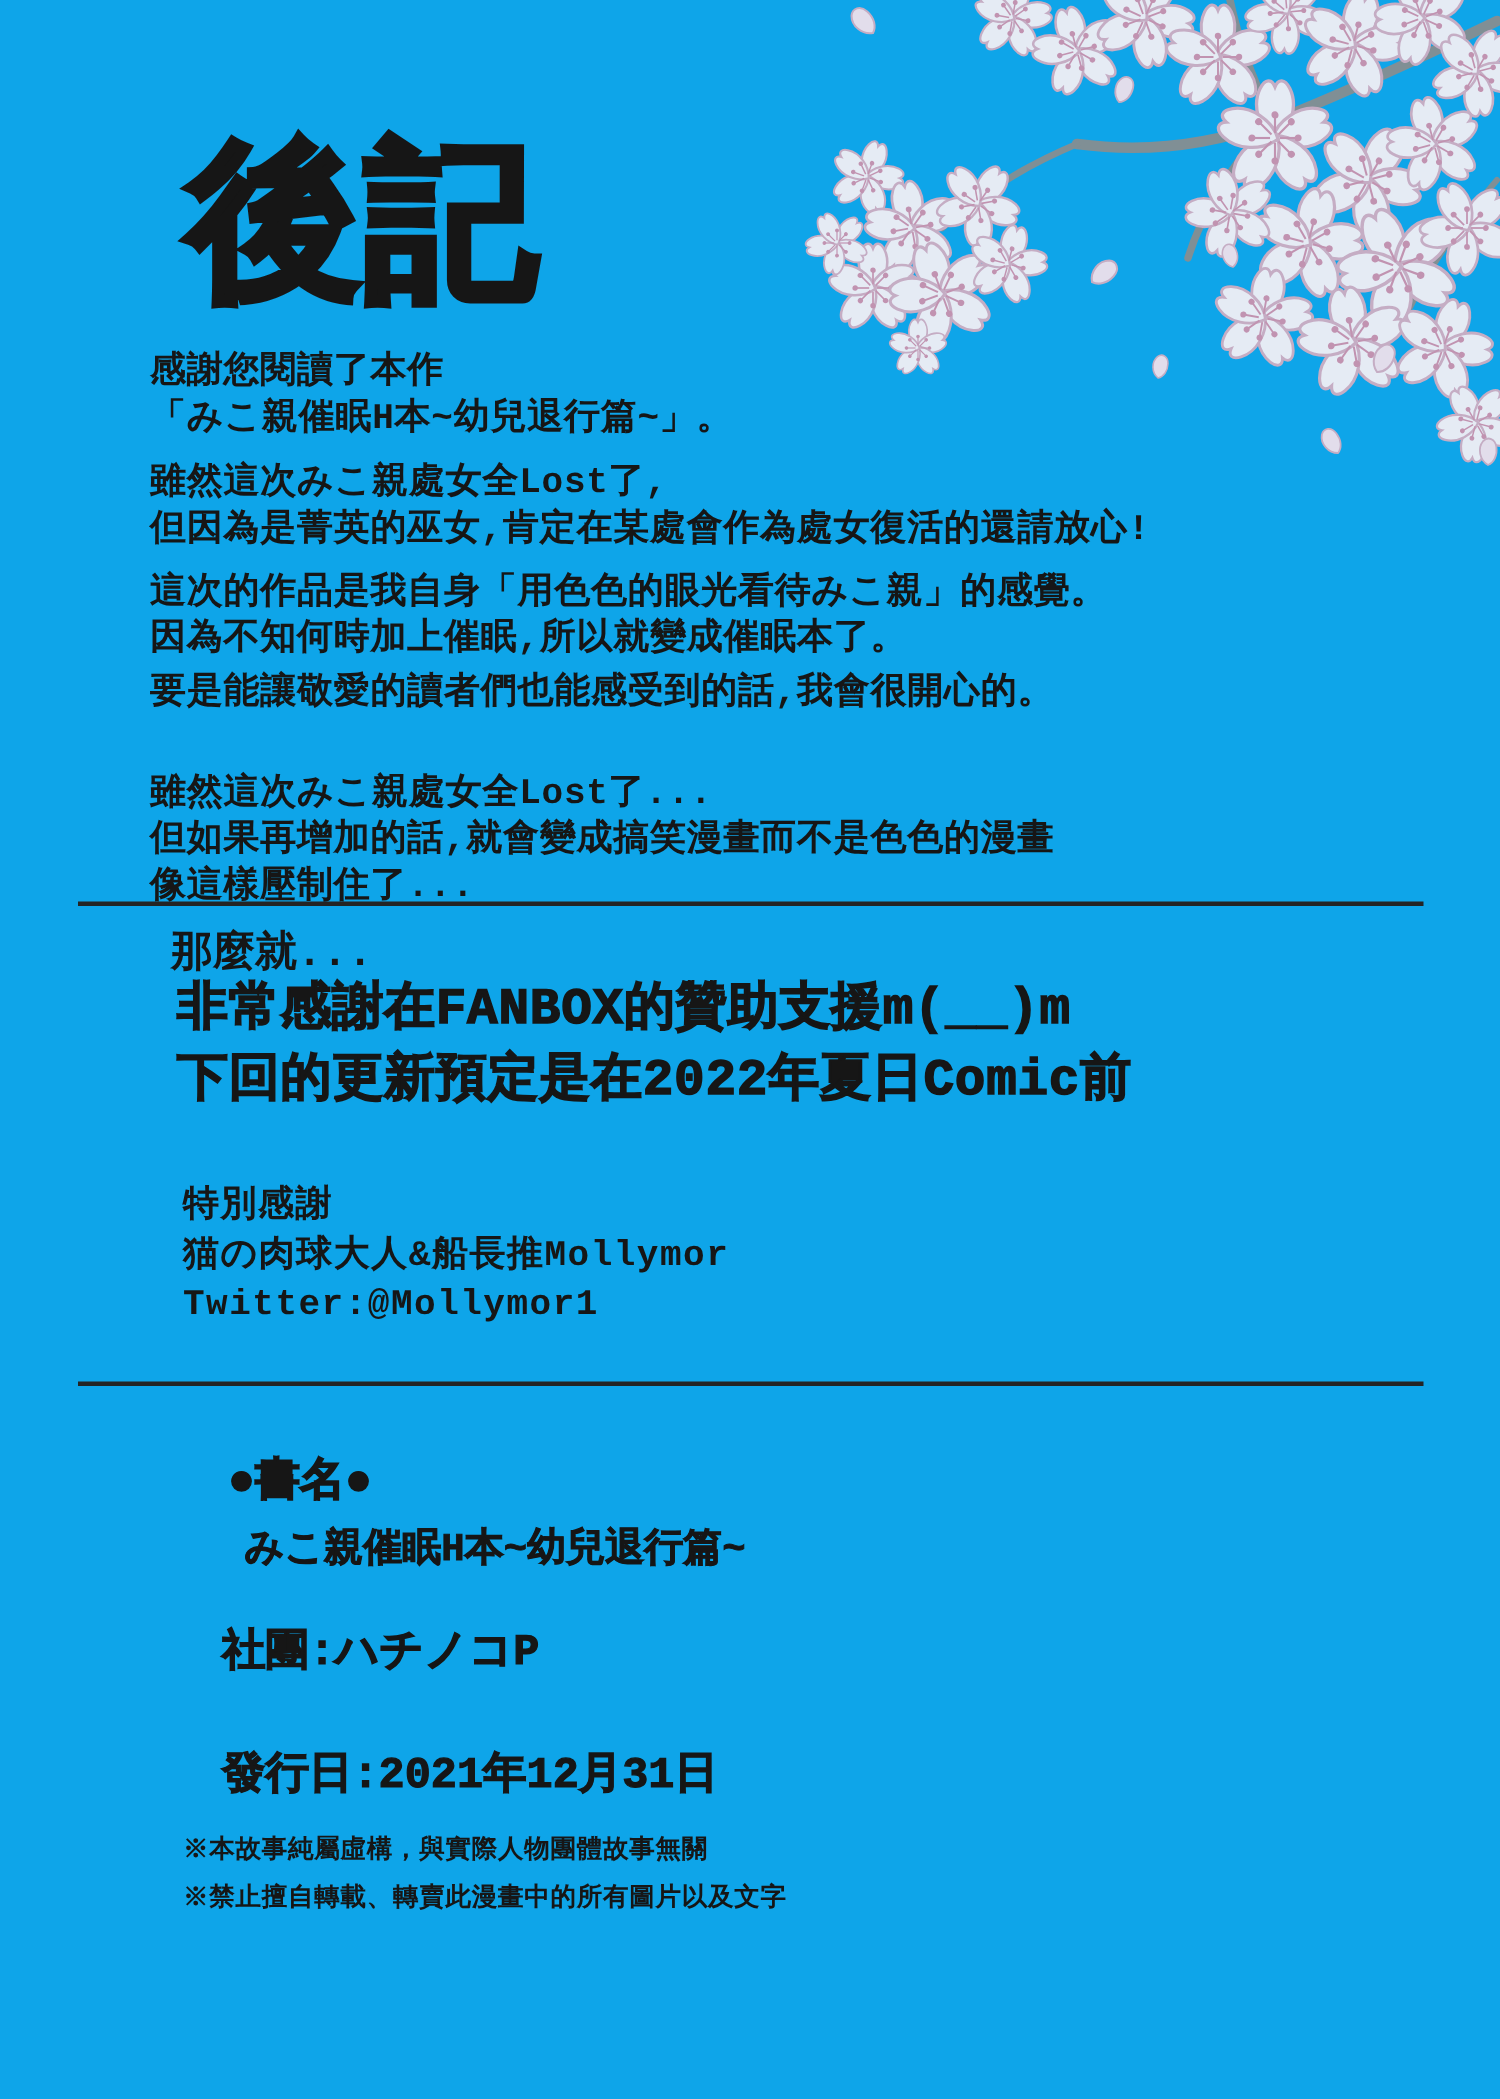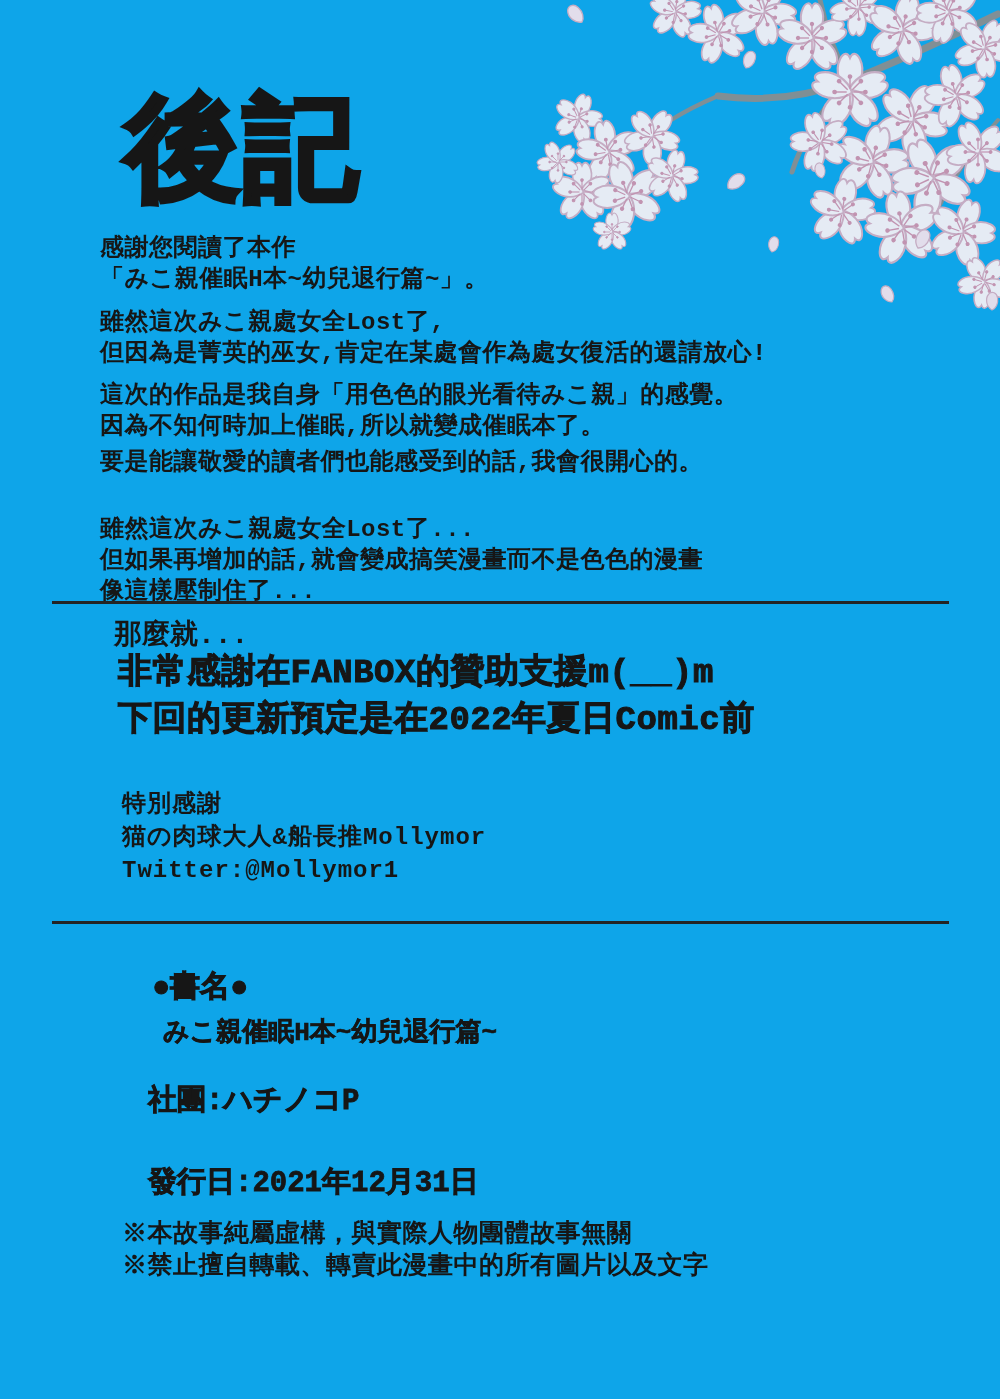--- a/index.html
+++ b/index.html
@@ -46,21 +46,21 @@
     font-size:24px;line-height:33px;font-weight:bold;letter-spacing:1px;
   }
   
   .btl{left:152px;top:966px;font-size:30px;font-weight:900;-webkit-text-stroke:1px #161616;}
   .btitle{left:163px;top:1014px;font-size:26px;font-weight:900;-webkit-text-stroke:.6px #161616;}
   .meta{left:148px;font-size:29px;font-weight:900;-webkit-text-stroke:.8px #161616;}
   .m1{top:1080px;} .m2{top:1121px;} .m3{top:1162px;}
   
   .disc{
     left:122px;top:1219px;
-    font-size:25px;line-height:32px;font-weight:bold;letter-spacing:.5px;
+    font-size:17px;line-height:32px;font-weight:bold;letter-spacing:.5px;
   }
 </style>
 </head>
 <body>
 
 <div class="page">
 
   <svg class="sakura" viewBox="0 0 480 330" aria-hidden="true">
     <defs>
       <g id="flw">

